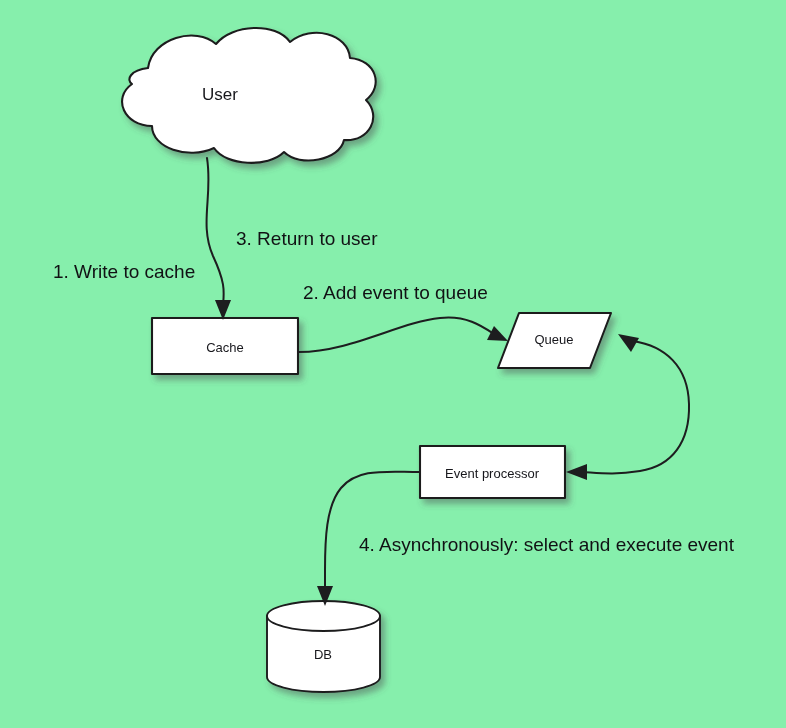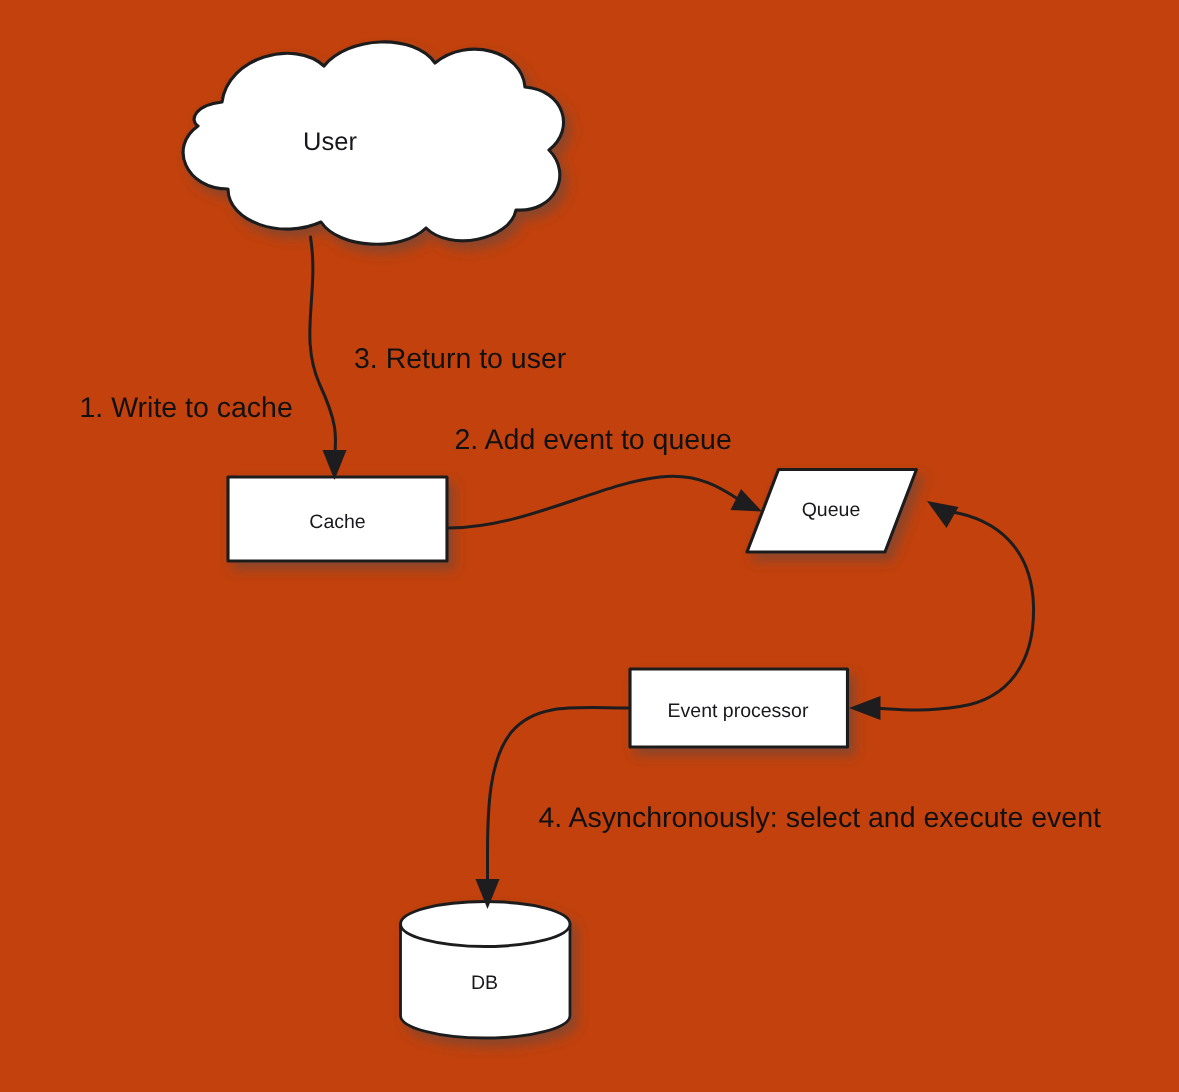--- a/index.html
+++ b/index.html
@@ -9,21 +9,21 @@
     background: #ffffff;
   }
   body {
     font-family: "Liberation Sans", "DejaVu Sans", sans-serif;
     color: #111111;
   }
   #diagram-canvas {
     position: relative;
     width: 786px;
     height: 728px;
-    background: #c2410c;
+    background: #86efac;
     overflow: hidden;
   }
   #diagram-svg {
     position: absolute;
     inset: 0;
     width: 786px;
     height: 728px;
     display: block;
   }
   .node-label {

